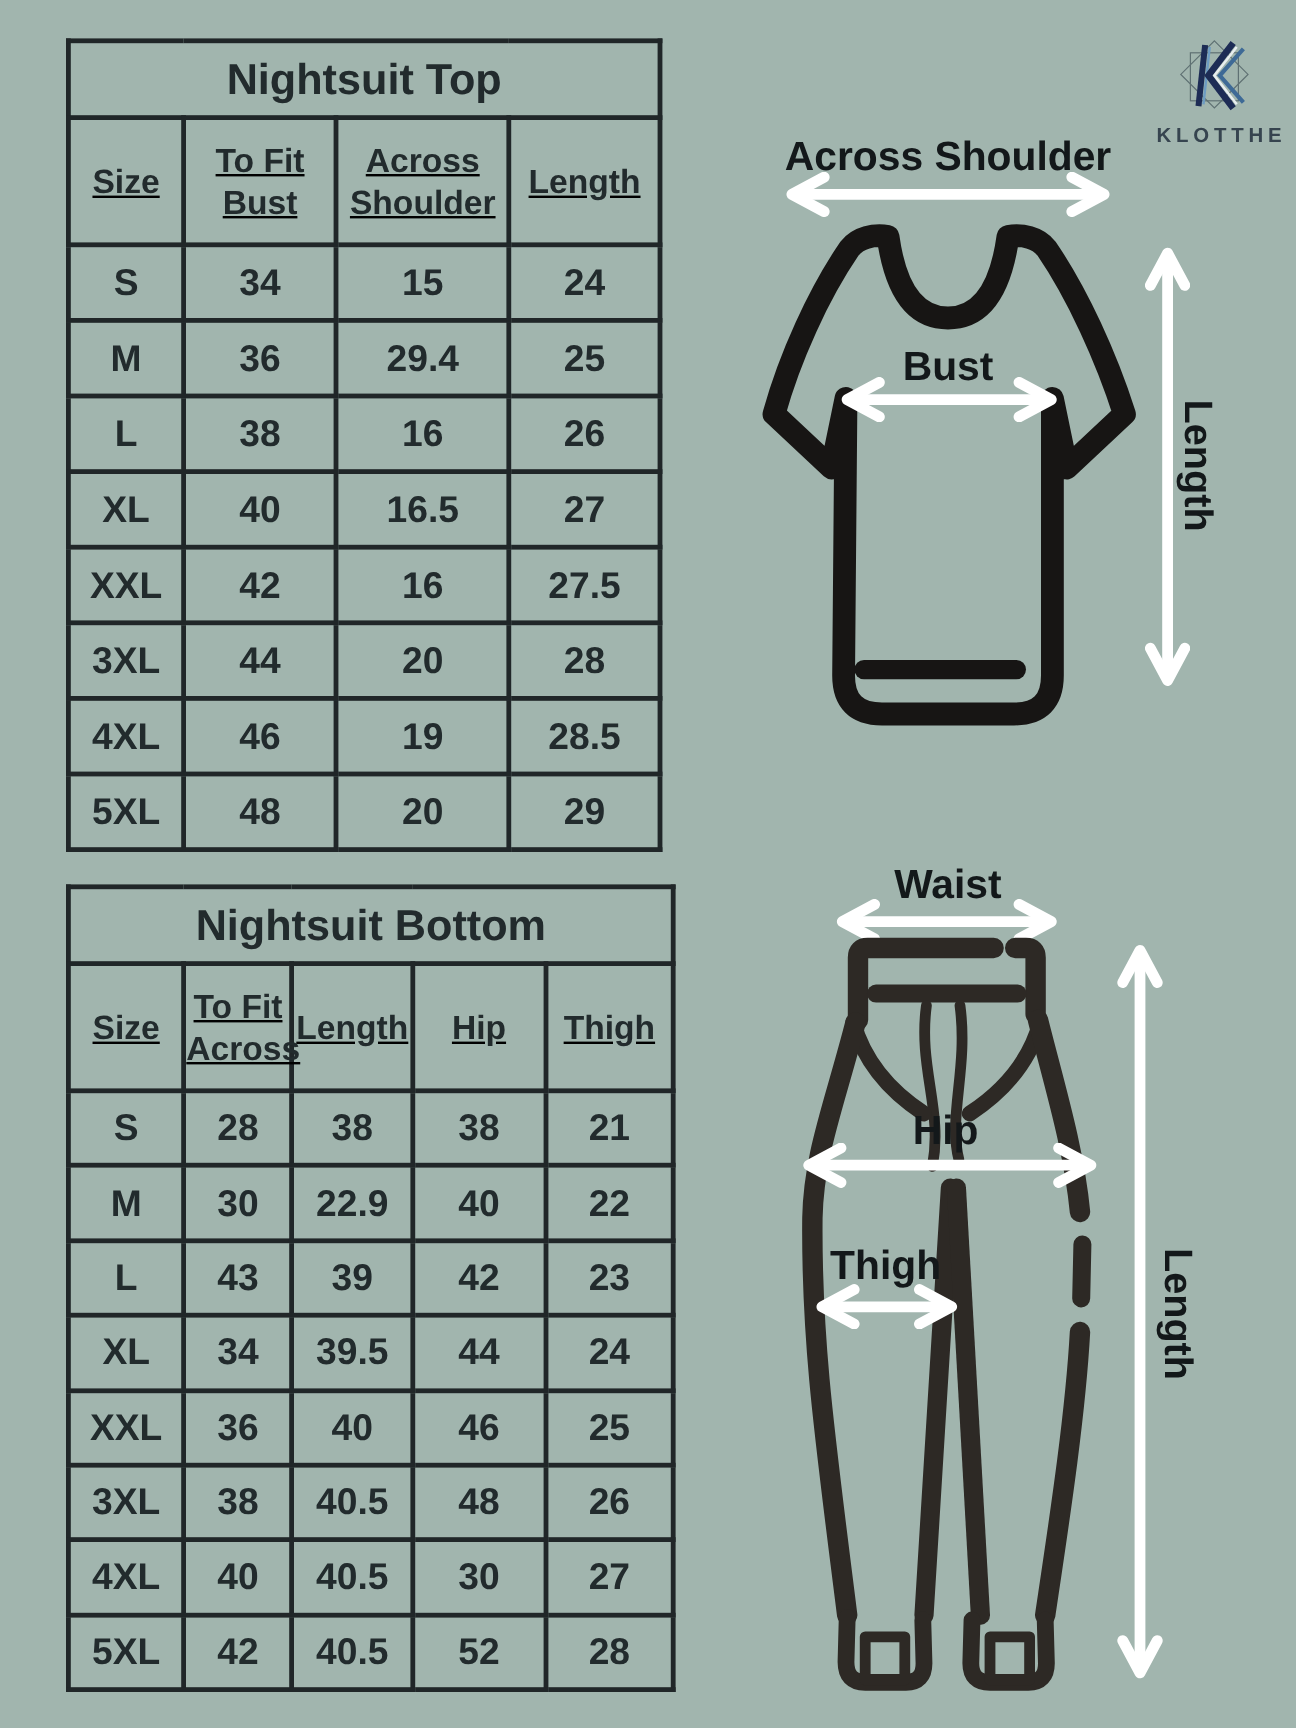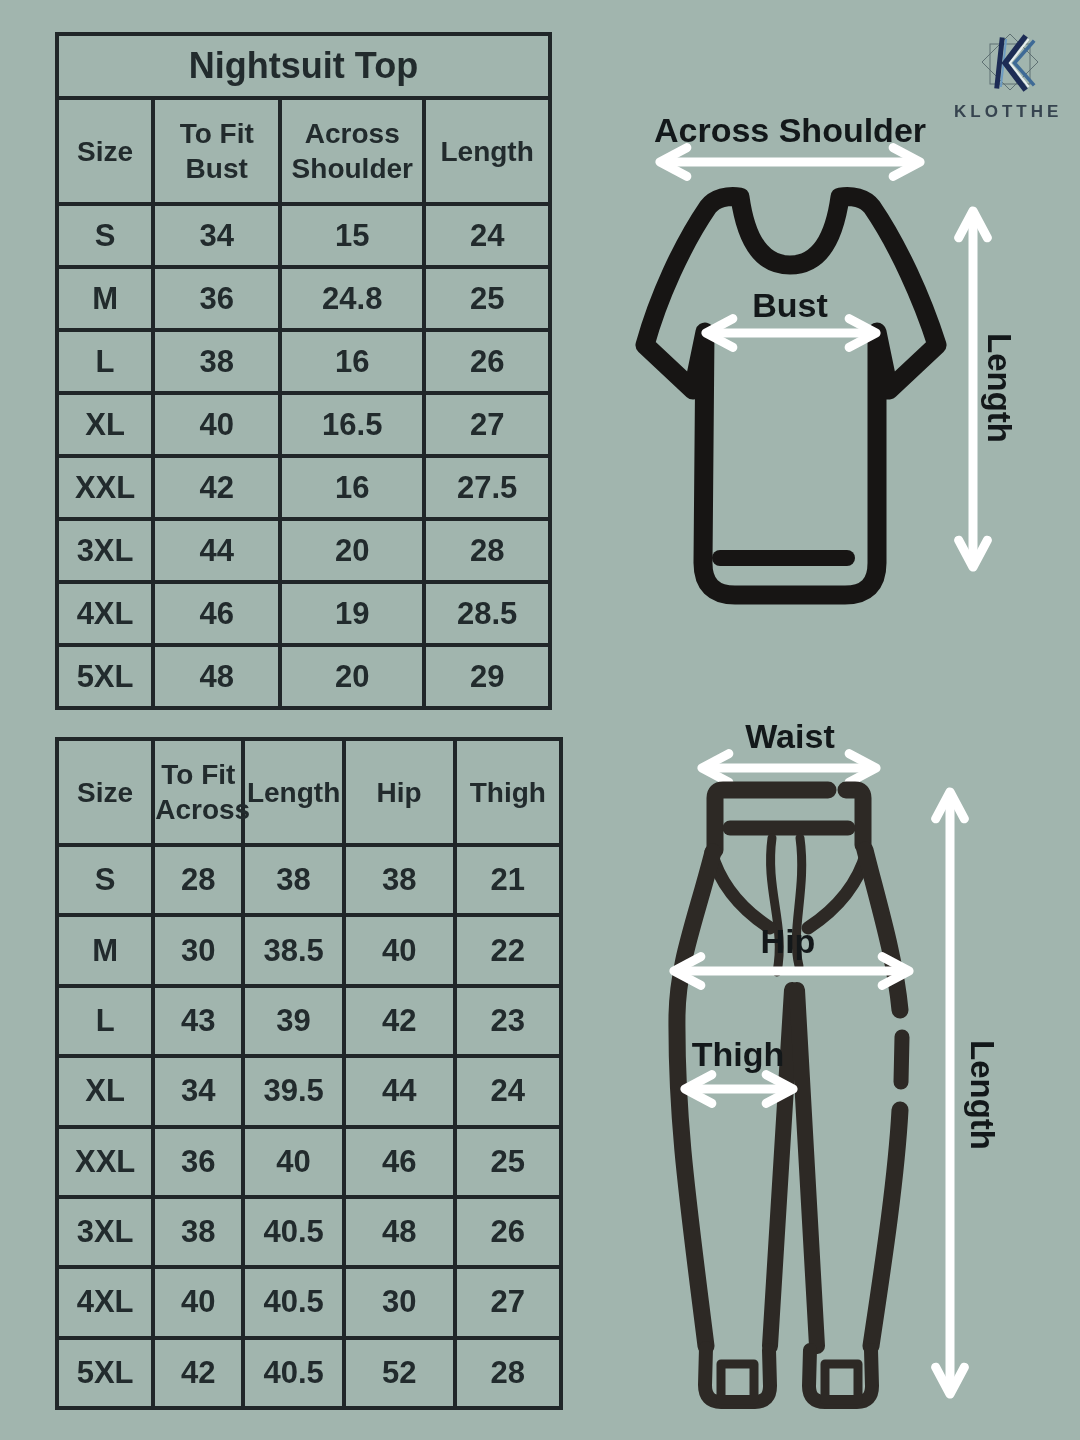--- a/index.html
+++ b/index.html
@@ -14,35 +14,35 @@
   .size-table table {
     width:100%; height:100%; border-collapse:collapse; table-layout:fixed;
   }
   .size-table td, .size-table th {
     border:4px solid #202628; color:#222b2d;
     text-align:center; vertical-align:middle;
     font-weight:bold; padding:0;
   }
   .size-table td.table-title { font-size:36px; }
   .size-table tr.title-row  { height:64px; }
-  .size-table tr.header-row { height:106px; }
+  .size-table tr.header-row { height:106px;text-decoration:underline; }
   .size-table th { font-size:28px; line-height:1.25; }
   .size-table tbody td { font-size:31px; }
 
   .table-top    { left:55px; top:32px;  width:497px; height:678px; }
   .table-bottom { left:55px; top:737px; width:508px; height:673px; }
 
   
   .diagram { position:absolute; }
   .tshirt-svg { left:600px; top:95px; }
   .pants-svg  { left:620px; top:700px; }
   .diag-label { font-family:"Liberation Sans", sans-serif; font-weight:bold; fill:#13181a; }
 
   
-  .logo { position:absolute; left:950px; top:32px; width:122px; text-align:left; }
+  .logo { position:absolute; left:950px; top:32px; width:122px; text-align:right; }
   .brand-name {
     margin-top:4px; font-size:17px; font-weight:bold;
     letter-spacing:4px; color:#36444f; text-indent:4px;
   }
 </style>
 </head>
 <body>
 
 <div class="canvas">
 
@@ -66,21 +66,21 @@
           </tr>
           <tr>
             <td>S</td>
             <td>34</td>
             <td>15</td>
             <td>24</td>
           </tr>
           <tr>
             <td>M</td>
             <td>36</td>
-            <td>24.8</td>
+            <td>29.4</td>
             <td>25</td>
           </tr>
           <tr>
             <td>L</td>
             <td>38</td>
             <td>16</td>
             <td>26</td>
           </tr>
           <tr>
             <td>XL</td>
@@ -119,38 +119,41 @@
   <div class="size-table table-bottom">
     <table>
         <colgroup>
           <col style="width: 19.1%;">
           <col style="width: 17.9%;">
           <col style="width: 19.9%;">
           <col style="width: 22%;">
           <col style="width: 21.1%;">
         </colgroup>
         <tbody>
+          <tr class="title-row">
+            <td colspan="5" class="table-title">Nightsuit Bottom</td>
+          </tr>
           <tr class="header-row">
             <th>Size</th>
             <th>To Fit Across</th>
             <th>Length</th>
             <th>Hip</th>
             <th>Thigh</th>
           </tr>
           <tr>
             <td>S</td>
             <td>28</td>
             <td>38</td>
             <td>38</td>
             <td>21</td>
           </tr>
           <tr>
             <td>M</td>
             <td>30</td>
-            <td>38.5</td>
+            <td>22.9</td>
             <td>40</td>
             <td>22</td>
           </tr>
           <tr>
             <td>L</td>
             <td>43</td>
             <td>39</td>
             <td>42</td>
             <td>23</td>
           </tr>

